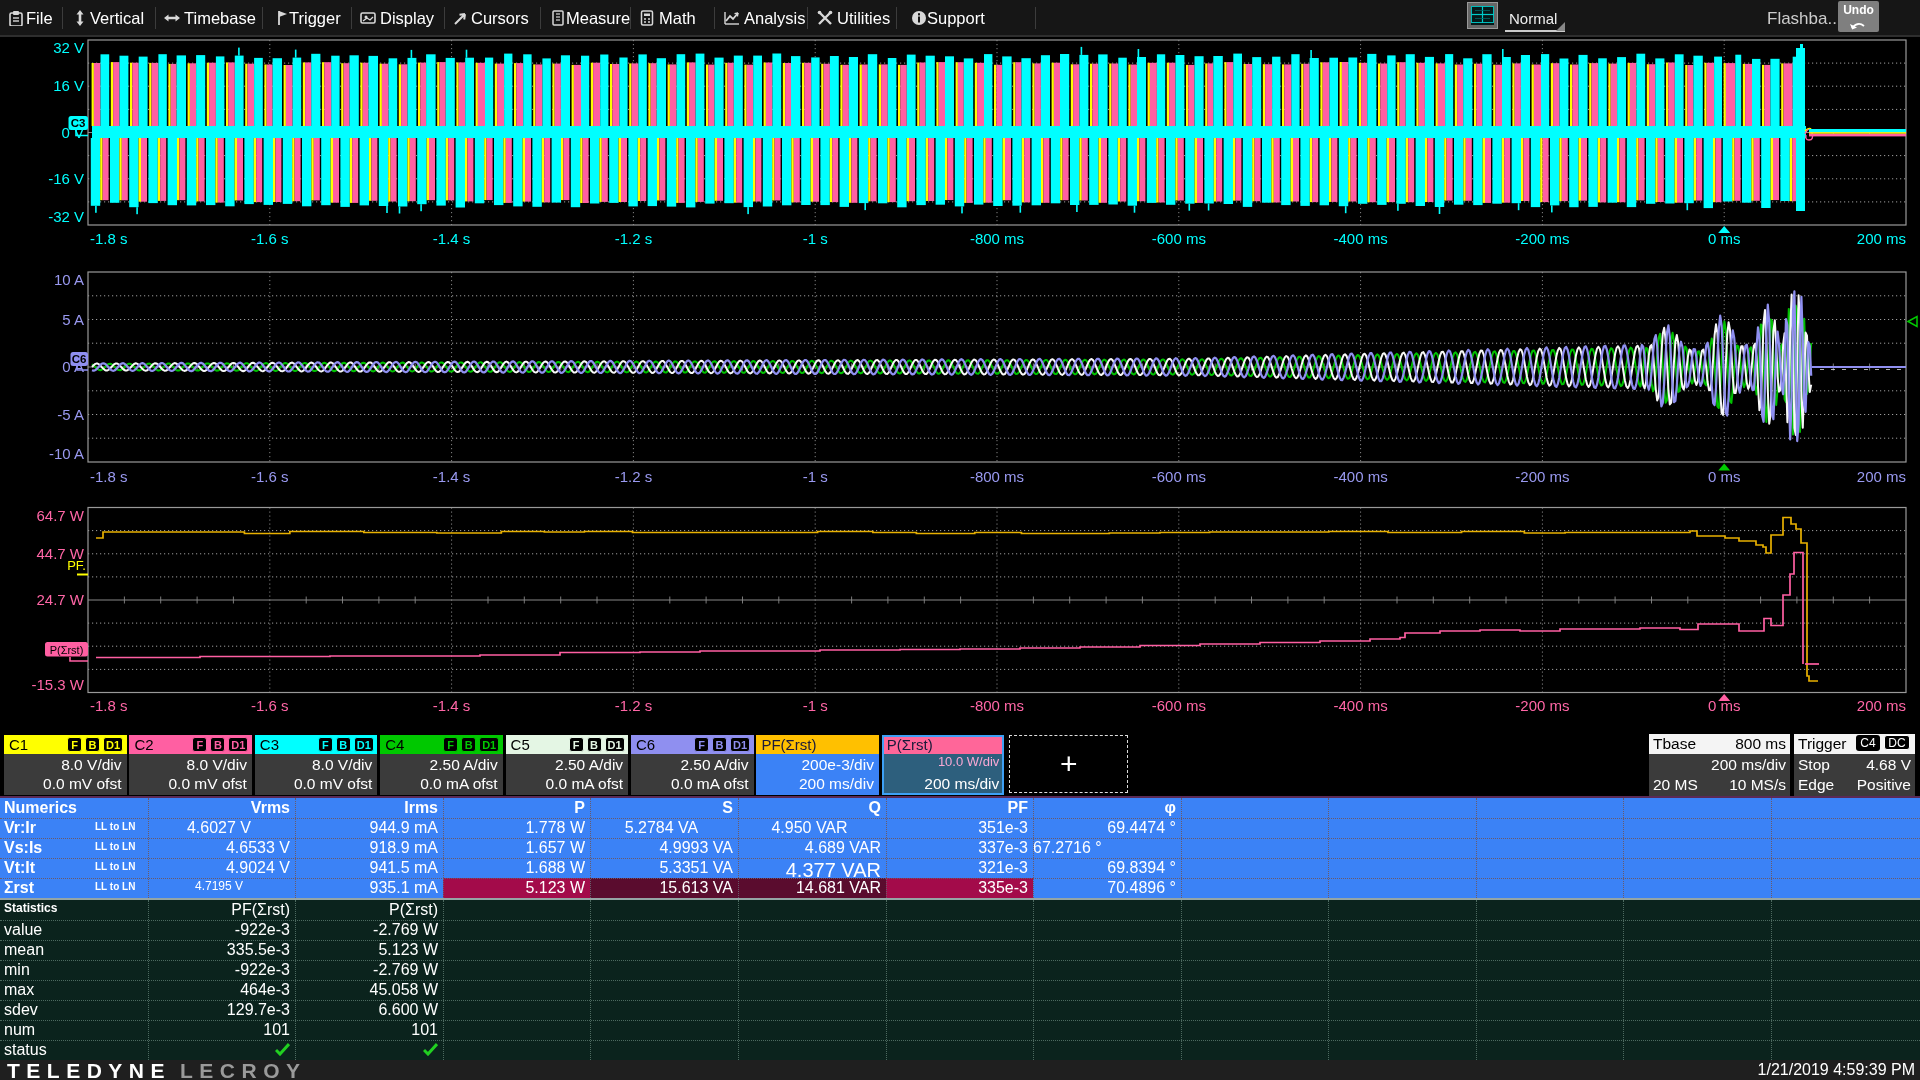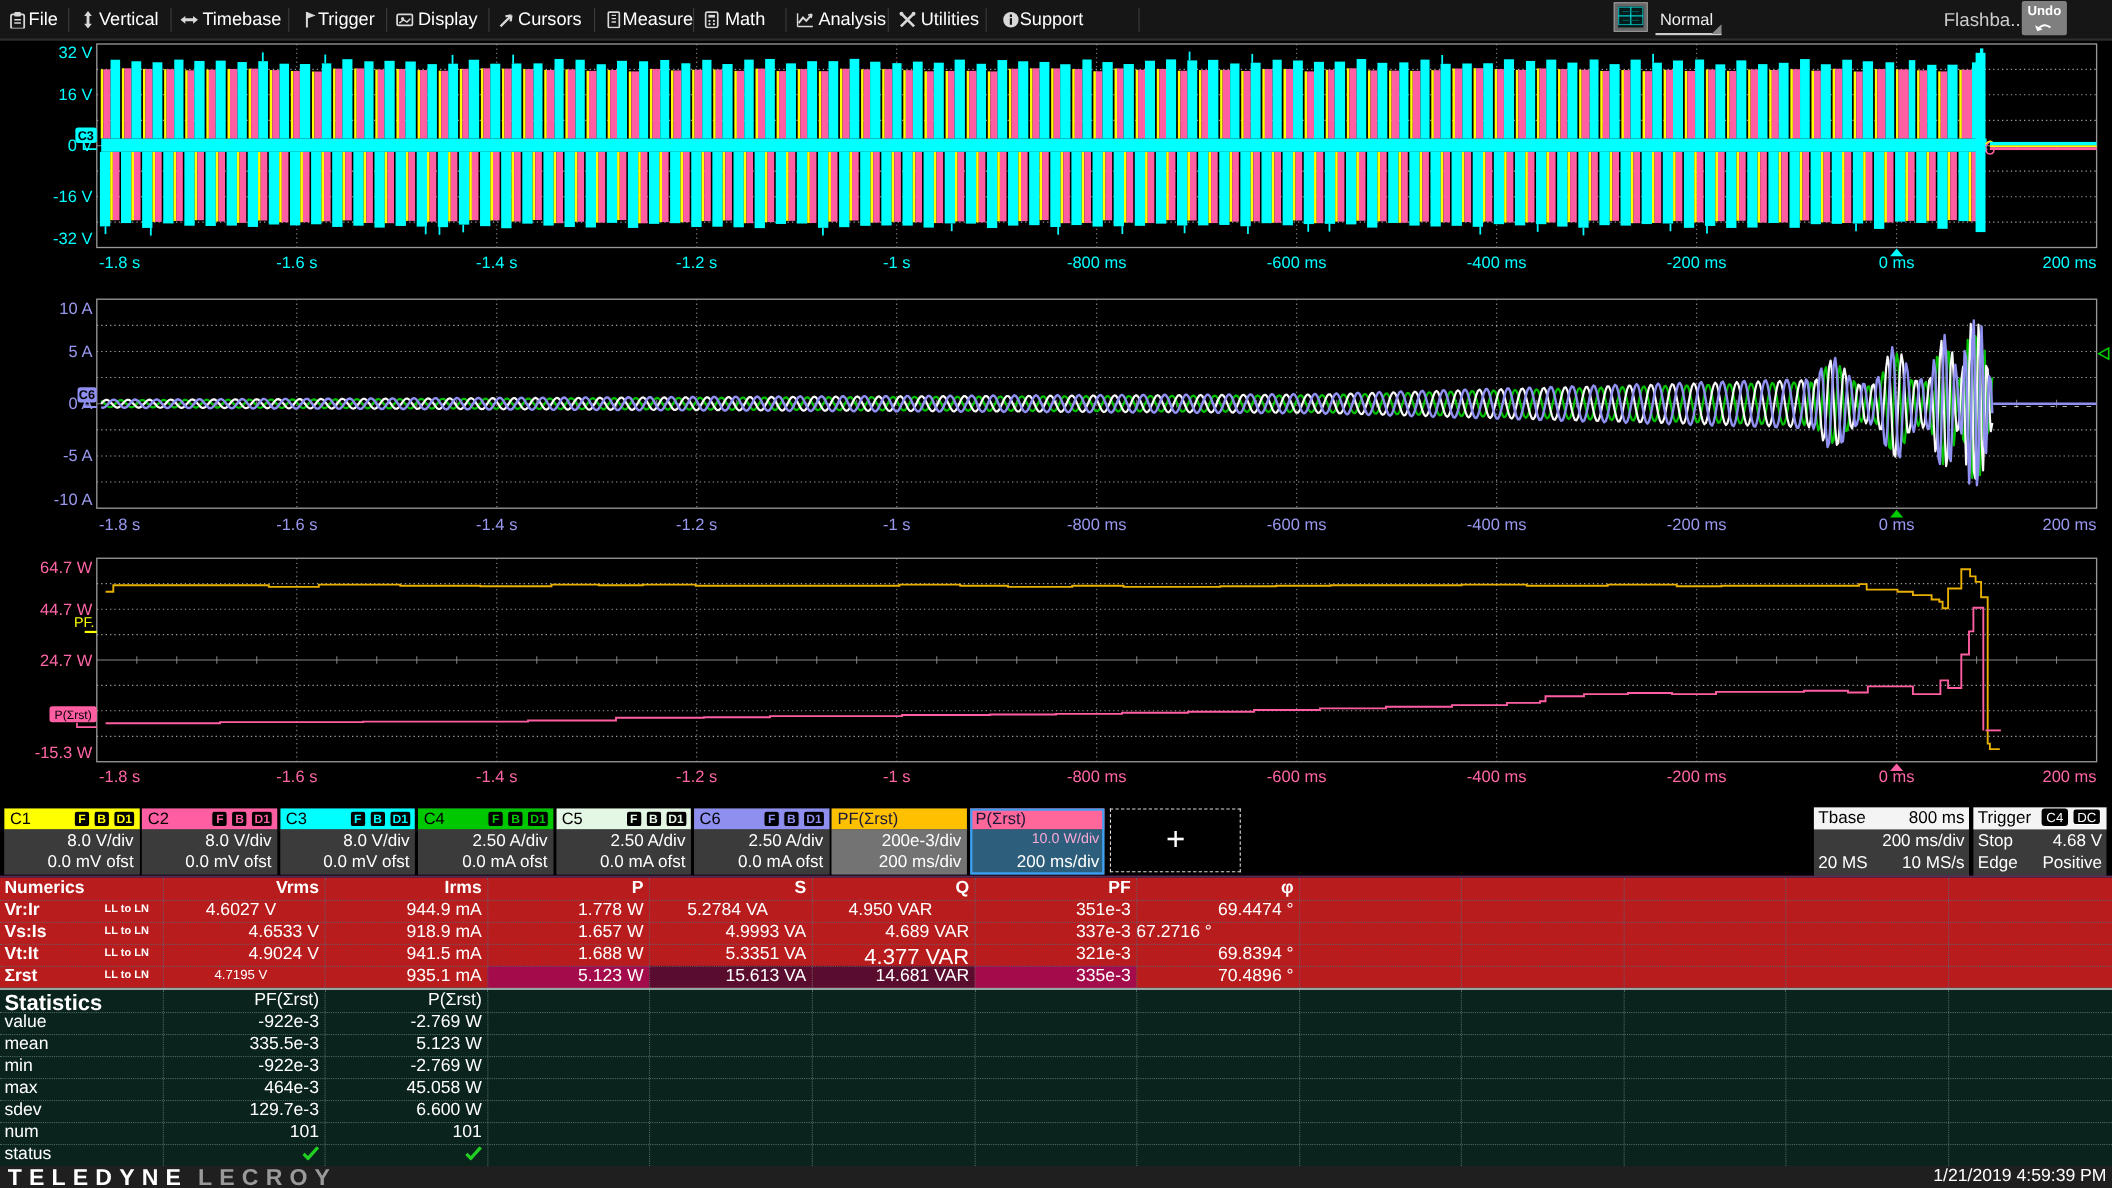--- a/index.html
+++ b/index.html
@@ -980,21 +980,21 @@
     </div>
     <div style="position:absolute;left:0;top:19px;width:122.5px;height:41px;background:#3b3b3b">
       <div style="position:absolute;right:5px;top:2px;font-size:15.5px;color:#fff">2.50 A/div</div>
       <div style="position:absolute;right:5px;top:21px;font-size:15.5px;color:#fff">0.0 mA ofst</div>
     </div>
   </div>
 <div style="position:absolute;left:756.4000000000001px;top:735px;width:122.5px;height:60px;background:#3b3b3b">
     <div style="position:absolute;left:0;top:0;width:122.5px;height:19px;background:#ffc000">
       <div style="position:absolute;left:5px;top:1px;font-size:15px;color:#1a1a3a">PF(Σrst)</div>
     </div>
-    <div style="position:absolute;left:0;top:19px;width:122.5px;height:41px;background:#737373">
+    <div style="position:absolute;left:0;top:19px;width:122.5px;height:41px;background:#3b82f6">
       <div style="position:absolute;right:5px;top:2px;font-size:15.5px;color:#fff">200e-3/div</div>
       <div style="position:absolute;right:5px;top:21px;font-size:15.5px;color:#fff">200 ms/div</div>
     </div>
   </div>
 <div style="position:absolute;left:881.8000000000001px;top:735px;width:122.5px;height:60px;background:#3b3b3b">
     <div style="position:absolute;left:0;top:0;width:122.5px;height:19px;background:#ff6699">
       <div style="position:absolute;left:5px;top:1px;font-size:15px;color:#1a1a3a">P(Σrst)</div>
     </div>
     <div style="position:absolute;left:0;top:19px;width:122.5px;height:41px;background:#2d5f7d">
       <div style="position:absolute;right:5px;top:0;font-size:13px;color:#f9a8d4">10.0 W/div</div>
@@ -1017,21 +1017,21 @@
       <div style="position:absolute;left:4px;top:1px;font-size:15.5px;color:#000">Trigger</div>
       <div style="position:absolute;left:62px;top:1px;width:24px;height:16px;background:#000;border-radius:3px;color:#fff;font-size:12px;text-align:center;line-height:16px">C4</div>
       <div style="position:absolute;left:90px;top:1px;width:26px;height:15px;background:#000;border:1px solid #fff;border-radius:3px;color:#fff;font-size:12px;text-align:center;line-height:15px">DC</div>
     </div>
     <div style="position:absolute;left:4px;top:22px;font-size:15.5px;color:#fff">Stop</div>
     <div style="position:absolute;right:4px;top:22px;font-size:15.5px;color:#fff">4.68 V</div>
     <div style="position:absolute;left:4px;top:42px;font-size:15.5px;color:#fff">Edge</div>
     <div style="position:absolute;right:4px;top:42px;font-size:15.5px;color:#fff">Positive</div>
   </div>
 <div style="position:absolute;left:0;top:796px;width:1920px;height:2px;background:#5a2a56"></div>
-<div style="position:absolute;left:0;top:798px;width:1920px;height:100px;background:#b91c1c">
+<div style="position:absolute;left:0;top:798px;width:1920px;height:100px;background:#3b82f6">
     <div style="position:absolute;left:4px;top:1px;font-size:16px;font-weight:bold;color:#fff">Numerics</div>
     <div style="position:absolute;left:148px;top:1px;width:142px;text-align:right;font-size:16px;font-weight:bold;color:#fff">Vrms</div>
     <div style="position:absolute;left:295px;top:1px;width:143px;text-align:right;font-size:16px;font-weight:bold;color:#fff">Irms</div>
     <div style="position:absolute;left:443px;top:1px;width:142px;text-align:right;font-size:16px;font-weight:bold;color:#fff">P</div>
     <div style="position:absolute;left:590px;top:1px;width:143px;text-align:right;font-size:16px;font-weight:bold;color:#fff">S</div>
     <div style="position:absolute;left:738px;top:1px;width:143px;text-align:right;font-size:16px;font-weight:bold;color:#fff">Q</div>
     <div style="position:absolute;left:886px;top:1px;width:142px;text-align:right;font-size:16px;font-weight:bold;color:#fff">PF</div>
     <div style="position:absolute;left:1033px;top:1px;width:143px;text-align:right;font-size:16px;font-weight:bold;color:#fff">φ</div>
     <div style="position:absolute;left:4px;top:21px;font-size:16px;font-weight:bold;color:#fff">Vr:Ir</div>
     <div style="position:absolute;left:95px;top:23px;font-size:10px;font-weight:bold;color:#fff">LL to LN</div>
@@ -1085,21 +1085,21 @@
     <div style="position:absolute;left:886px;top:0;width:0;height:100px;border-left:1px dotted #6a5a6a"></div>
     <div style="position:absolute;left:1033px;top:0;width:0;height:100px;border-left:1px dotted #6a5a6a"></div>
     <div style="position:absolute;left:1181px;top:0;width:0;height:100px;border-left:1px dotted #6a5a6a"></div>
     <div style="position:absolute;left:1328px;top:0;width:0;height:100px;border-left:1px dotted #6a5a6a"></div>
     <div style="position:absolute;left:1476px;top:0;width:0;height:100px;border-left:1px dotted #6a5a6a"></div>
     <div style="position:absolute;left:1623px;top:0;width:0;height:100px;border-left:1px dotted #6a5a6a"></div>
     <div style="position:absolute;left:1771px;top:0;width:0;height:100px;border-left:1px dotted #6a5a6a"></div>
   </div>
 <div style="position:absolute;left:0;top:898px;width:1920px;height:2px;background:#95a5a5"></div>
 <div style="position:absolute;left:0;top:900px;width:1920px;height:160px;background:#0b231d">
-    <div style="position:absolute;left:4px;top:1px;font-size:20px;font-weight:bold;color:#fff">Statistics</div>
+    <div style="position:absolute;left:4px;top:1px;font-size:12px;font-weight:bold;color:#fff">Statistics</div>
     <div style="position:absolute;left:148px;top:1px;width:142px;text-align:right;font-size:16px;color:#fff">PF(Σrst)</div>
     <div style="position:absolute;left:295px;top:1px;width:143px;text-align:right;font-size:16px;color:#fff">P(Σrst)</div>
     <div style="position:absolute;left:4px;top:21px;font-size:16px;color:#fff">value</div>
     <div style="position:absolute;left:148px;top:21px;width:142px;text-align:right;font-size:16px;color:#fff">-922e-3</div>
     <div style="position:absolute;left:295px;top:21px;width:143px;text-align:right;font-size:16px;color:#fff">-2.769 W</div>
     <div style="position:absolute;left:4px;top:41px;font-size:16px;color:#fff">mean</div>
     <div style="position:absolute;left:148px;top:41px;width:142px;text-align:right;font-size:16px;color:#fff">335.5e-3</div>
     <div style="position:absolute;left:295px;top:41px;width:143px;text-align:right;font-size:16px;color:#fff">5.123 W</div>
     <div style="position:absolute;left:4px;top:61px;font-size:16px;color:#fff">min</div>
     <div style="position:absolute;left:148px;top:61px;width:142px;text-align:right;font-size:16px;color:#fff">-922e-3</div>

